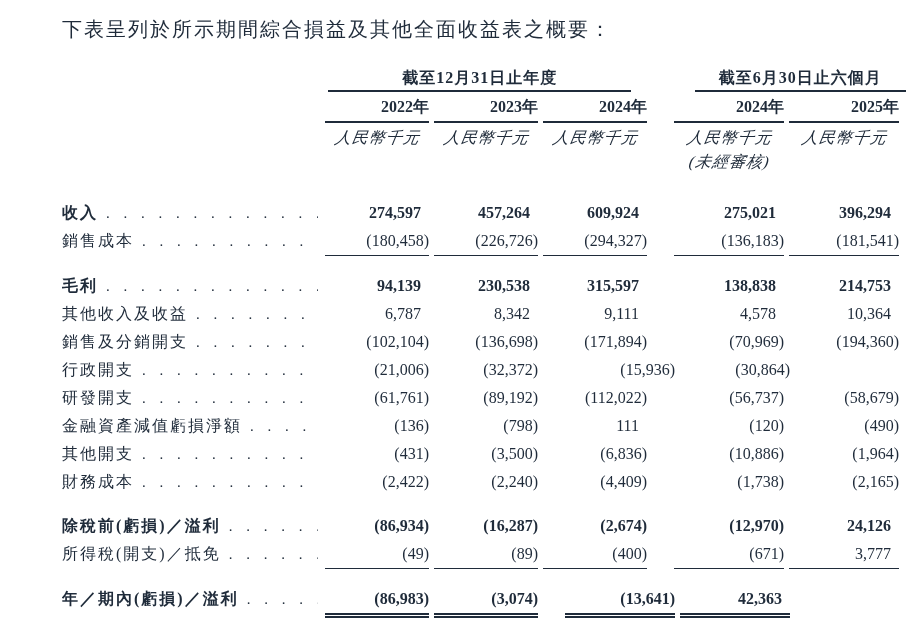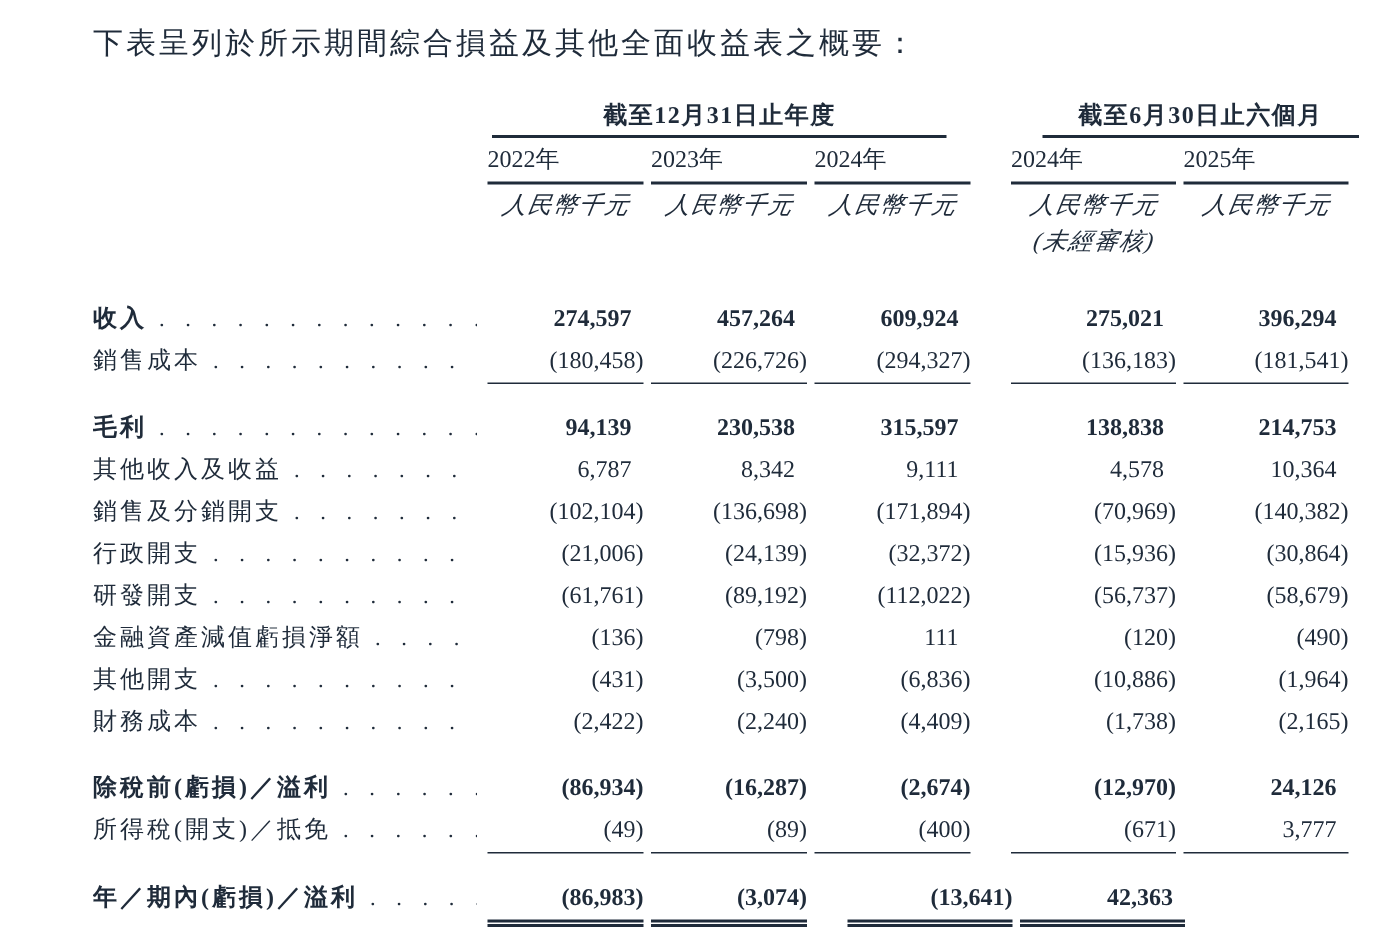--- a/index.html
+++ b/index.html
@@ -18,21 +18,21 @@
   .c-label{width:258px;display:flex;align-items:baseline;overflow:hidden;}
   .c-num{width:104px;margin-left:5px;text-align:right;padding-right:8px;box-sizing:border-box;white-space:nowrap;}
   .c-num.c4{width:110px;}
   .c-sp{width:22px;}
   
   .head-group{line-height:25px;gap:19px;}
   .group{font-weight:bold;text-align:center;border-bottom:2px solid var(--ink);letter-spacing:1px;}
   .g1{margin-left:5px;width:322px;}
   .g2{margin-left:5px;width:225px;}
   .head-years{line-height:29px;}
-  .year{font-weight:normal;text-align:left;border-bottom:2px solid var(--ink);padding-right:0;}
+  .year{font-weight:bold;text-align:right;border-bottom:2px solid var(--ink);padding-right:0;}
   .head-units{line-height:27px;margin-top:1px;}
   .unit{text-align:center;padding-right:0;}
   .unit span,.note span{display:inline-block;font-style:italic;transform:skewX(-9deg);letter-spacing:1px;}
   .head-note{line-height:22px;}
   .note{text-align:center;padding-right:0;}
   
   #rows{margin-top:26px;}
   .data-row .lbl{letter-spacing:2px;white-space:nowrap;}
   .data-row.bold .lbl,.data-row.bold .val{font-weight:bold;}
   .dots{
@@ -145,29 +145,28 @@
         <div class="row data-row">
     <div class="c-label">
       <span class="lbl">銷售及分銷開支</span>
       <span class="dots">. . . . . . . . . . . . . . . . . . . . . . . . . . . . . . . . . . . . . . . . . . . . . . . .</span>
     </div>
     <div class="c-num v0"><span class="val paren">(102,104)</span></div>
     <div class="c-num v1"><span class="val paren">(136,698)</span></div>
     <div class="c-num v2"><span class="val paren">(171,894)</span></div>
     <div class="c-sp"></div>
     <div class="c-num c4 v3"><span class="val paren">(70,969)</span></div>
-    <div class="c-num c4 v4"><span class="val paren">(140,382)</span></div>
+    <div class="c-num c4 v4"><span class="val paren">(194,360)</span></div>
   </div>
         <div class="row data-row">
     <div class="c-label">
       <span class="lbl">行政開支</span>
       <span class="dots">. . . . . . . . . . . . . . . . . . . . . . . . . . . . . . . . . . . . . . . . . . . . . . . .</span>
     </div>
     <div class="c-num v0"><span class="val paren">(21,006)</span></div>
-    <div class="c-num v1"><span class="val paren">(24,139)</span></div>
     <div class="c-num v2"><span class="val paren">(32,372)</span></div>
     <div class="c-sp"></div>
     <div class="c-num c4 v3"><span class="val paren">(15,936)</span></div>
     <div class="c-num c4 v4"><span class="val paren">(30,864)</span></div>
   </div>
         <div class="row data-row">
     <div class="c-label">
       <span class="lbl">研發開支</span>
       <span class="dots">. . . . . . . . . . . . . . . . . . . . . . . . . . . . . . . . . . . . . . . . . . . . . . . .</span>
     </div>

